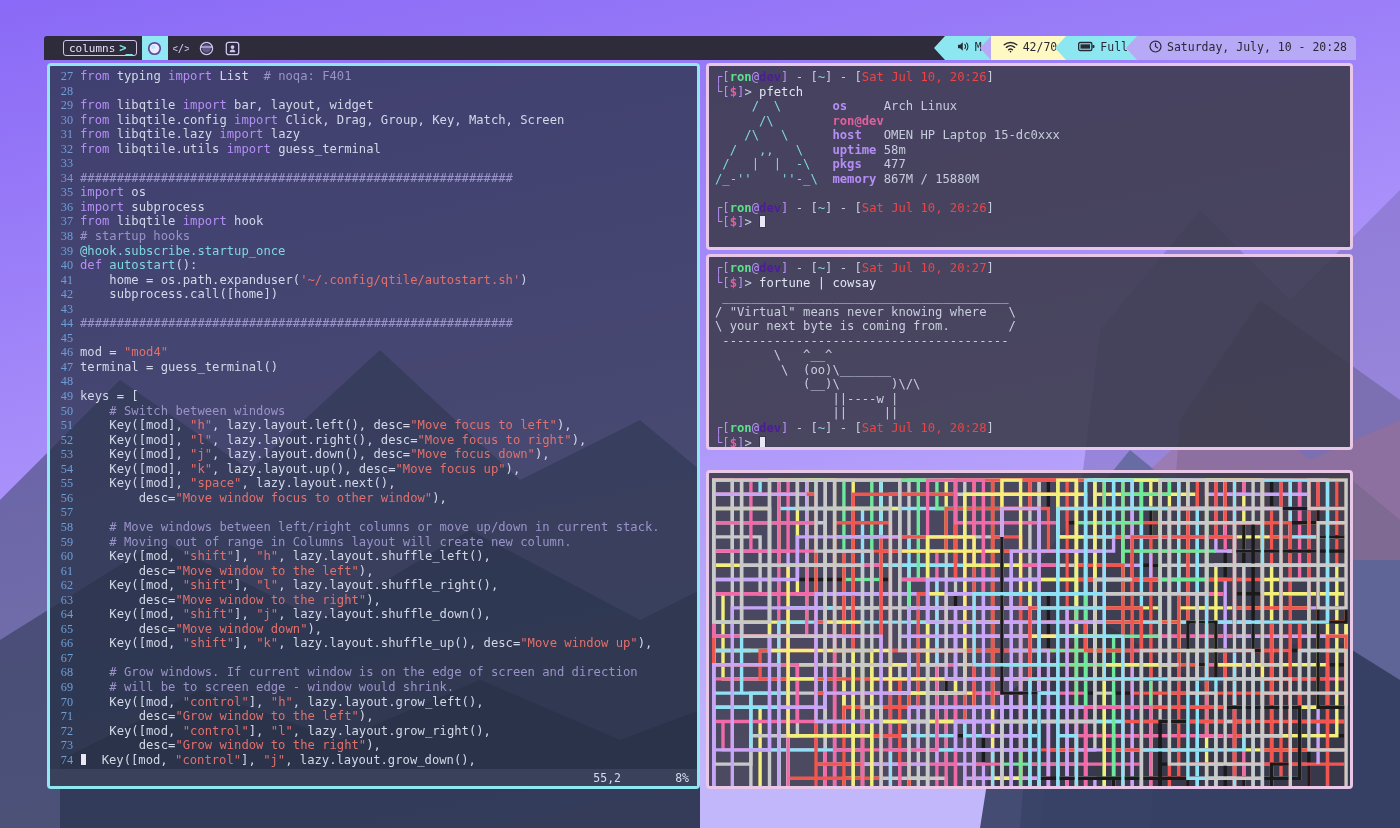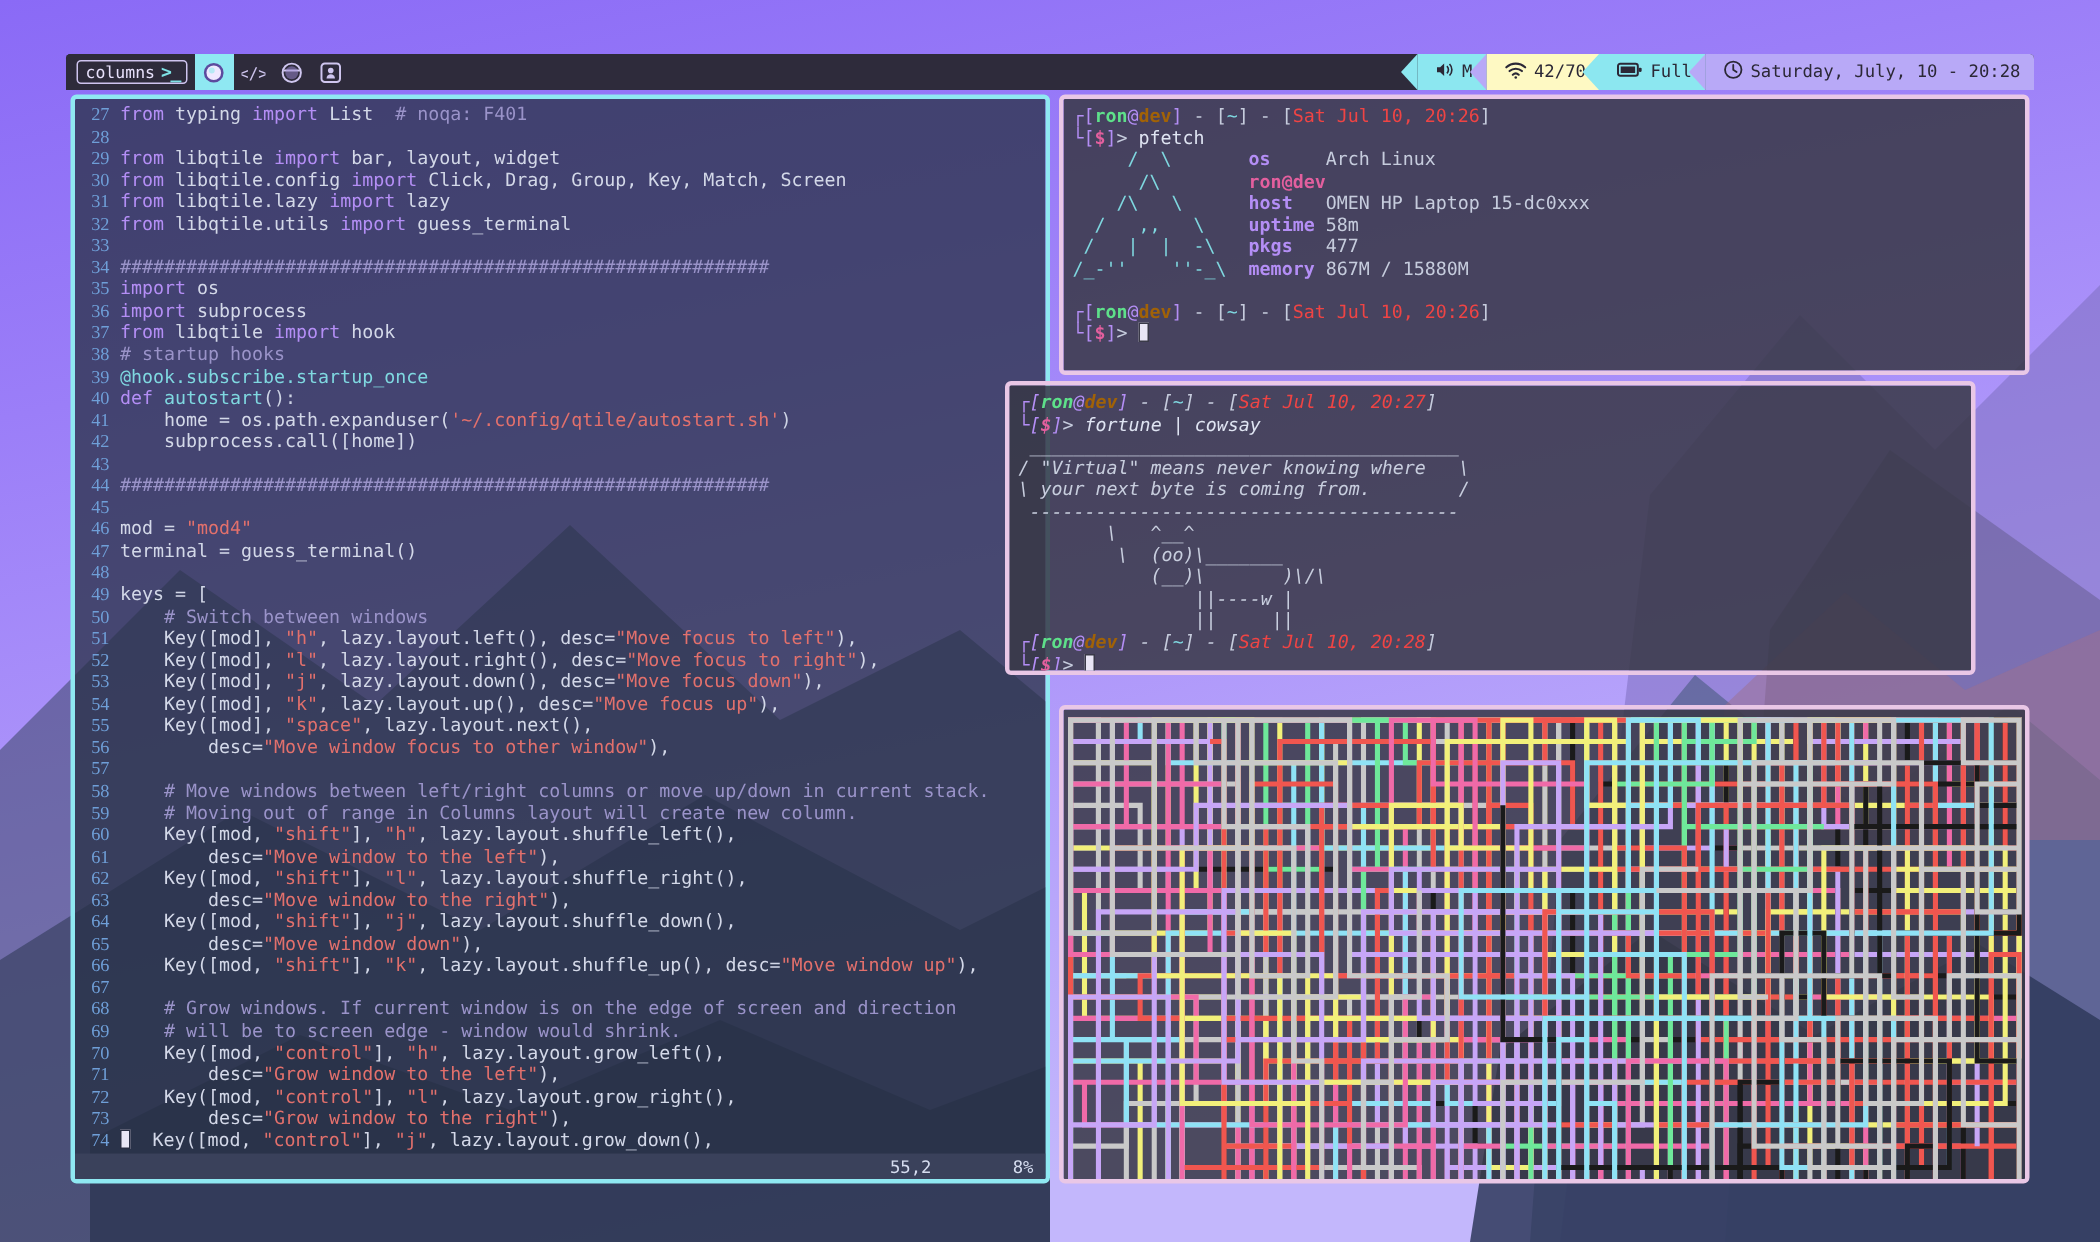--- a/index.html
+++ b/index.html
@@ -27,20 +27,21 @@
 
   
   #bar {
     position: absolute; left: 0; top: 0; width: 1312px; height: 24px;
     background: #2e2b3b;
     display: flex; align-items: center;
     font-size: 11.5px; letter-spacing: 0;
     color: #d8d0f0;
     overflow: hidden;
     border-radius: 3px 3px 0 0;
+    padding-left: 12px;
   }
   .bar-left { display: flex; align-items: center; height: 24px; }
   .bar-right { display: flex; align-items: center; height: 24px; margin-left: auto; }
 
   .layout-widget {
     display: flex; align-items: center; gap: 5px;
     background: #2e2b3b; color: #e7e0fb;
     padding: 0 5px 0 7px; height: 24px;
     font-size: 11px;
   }
@@ -122,29 +123,29 @@
   #vim-status {
     position: absolute; left: 0; bottom: 0; width: 100%; height: 17px;
     background: rgba(60,66,92,0.92); z-index: 3;
     display: flex; align-items: center; color: #d5dcef; font-size: 11.5px;
   }
   #vim-status .pos { position: absolute; right: 76px; }
   #vim-status .pct { position: absolute; right: 8px; }
 
   
   #term1 { left: 662px; top: 27px; width: 647px; height: 187px; }
-  #term2 { left: 626px; top: 218px; width: 647px; height: 196px; font-style: italic; }
+  #term2 { left: 662px; top: 218px; width: 647px; height: 196px; }
   #pipes { left: 662px; top: 434px; width: 647px; height: 319px; }
   .tpad { position: relative; z-index: 3; padding: 4px 6px; }
   .tline { height: 14.55px; white-space: pre; font-size: 12.2px; line-height:14.55px;
            font-family: "DejaVu Sans Mono", "Liberation Mono", monospace; color: #c6ccdd; }
   .p-brk { color: #b48ef5; }
   .p-user { color: #5ee08a; font-weight: bold; }
   .p-at  { color: #b48ef5; }
-  .p-host{ color: #a16207; font-weight: bold; }
+  .p-host{ color: #4c1d95; font-weight: bold; }
   .p-dash{ color: #c6ccdd; }
   .p-path{ color: #7fd8e0; }
   .p-date{ color: #ef4444; }
   .p-dollar { color: #e35f9e; font-weight: bold; }
   .p-gt { color: #c6ccdd; }
   .p-cmd { color: #dfe4f2; }
   .term-cursor { display:inline-block; width:7px; height:13px; background:#e9e6f5; vertical-align:-2px; border:1px solid #3a3a48;}
 
   .pf-logo { color: #7fd8e0; }
   .pf-title { color: #e35f9e; font-weight: bold; }

